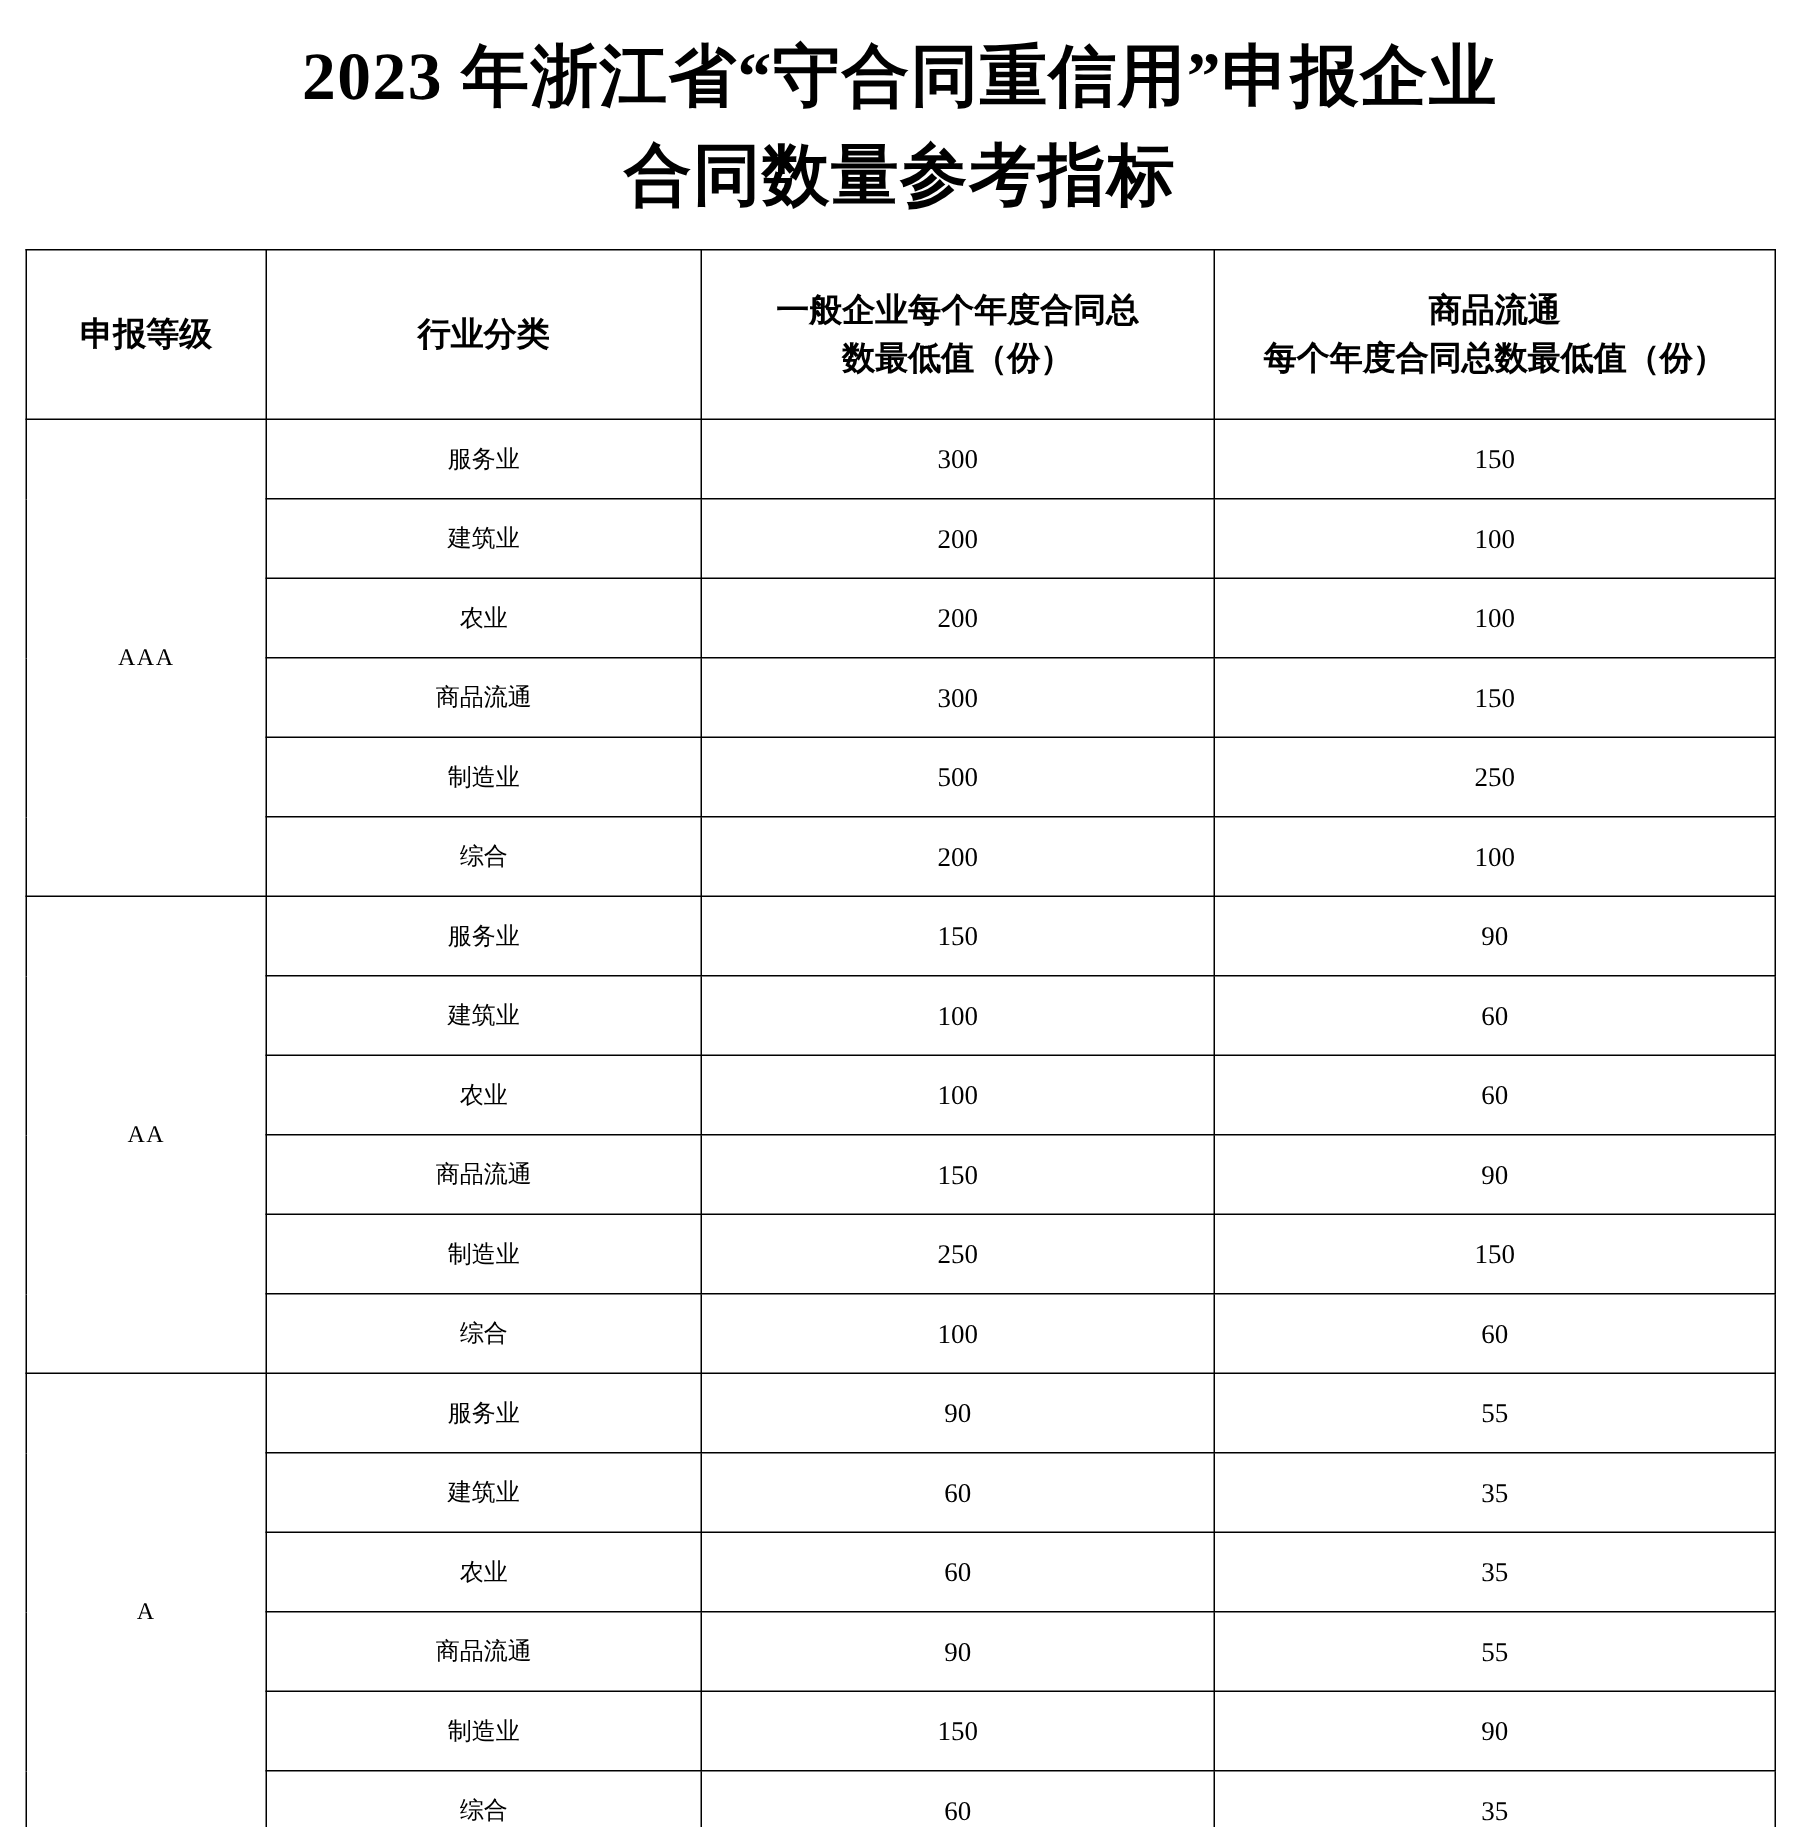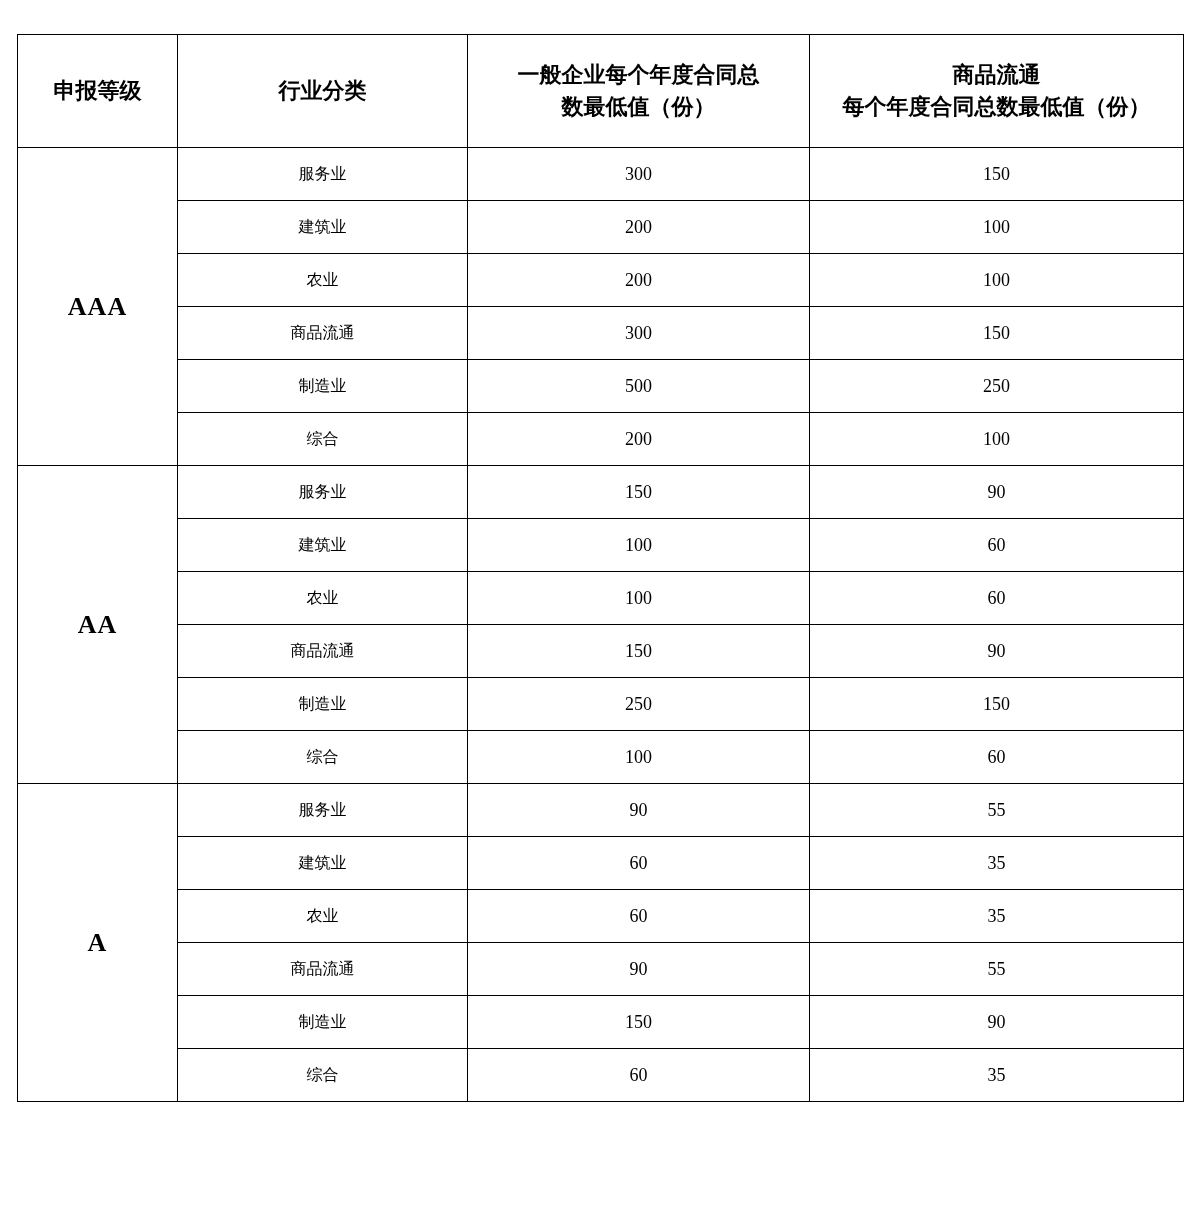--- a/index.html
+++ b/index.html
@@ -53,42 +53,44 @@
     line-height: 32px;
     height: 104px;
     padding: 4px 6px;
   }
   col.c-level { width: 160px; }
   col.c-industry { width: 290px; }
   col.c-general { width: 342px; }
   col.c-small { width: 374px; }
 
   td.level-cell {
-    font-weight: bold;
-    font-size: 26px;
+    font-weight: normal;
+    font-size: 16px;
     letter-spacing: 1px;
   }
   td.industry-cell {
     font-size: 16px;
     height: 50px;
   }
   td.num-cell {
     font-size: 18px;
     height: 50px;
   }
   .header-sub {
     display: block;
   }
 </style>
 </head>
 <body>
 
 <div class="page">
 
   <div class="title-block">
+    <div class="title-line">2023 年浙江省“守合同重信用”申报企业</div>
+    <div class="title-line">合同数量参考指标</div>
   </div>
 
   <div class="table-wrap">
     <table class="indicators">
       <colgroup>
         <col class="c-level">
         <col class="c-industry">
         <col class="c-general">
         <col class="c-small">
       </colgroup>

